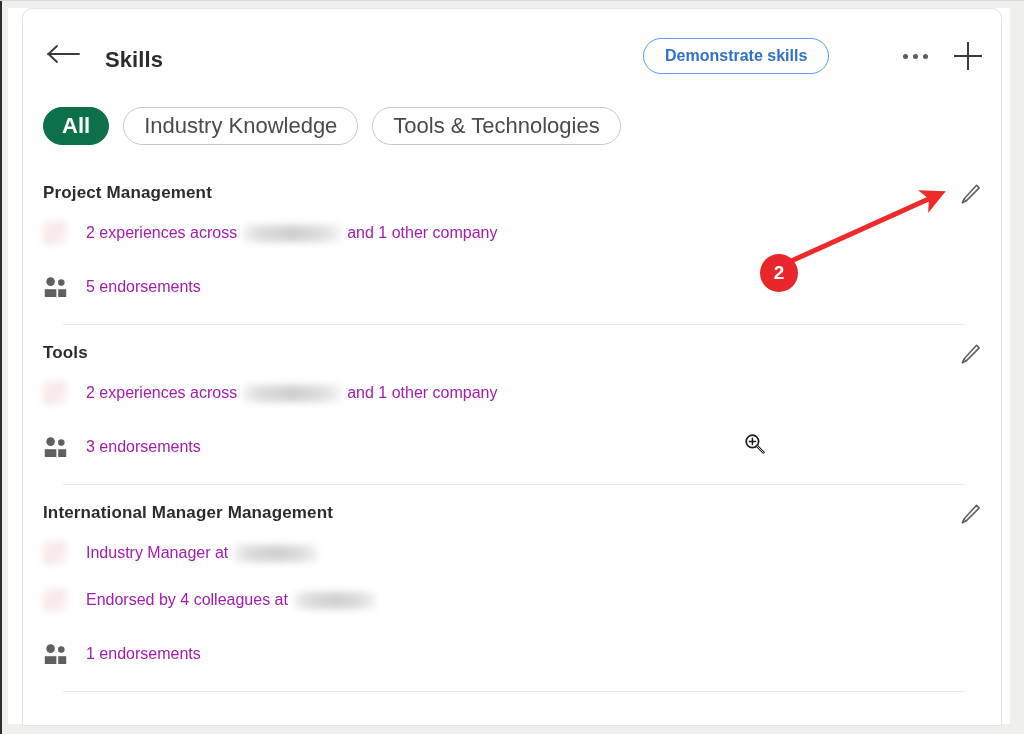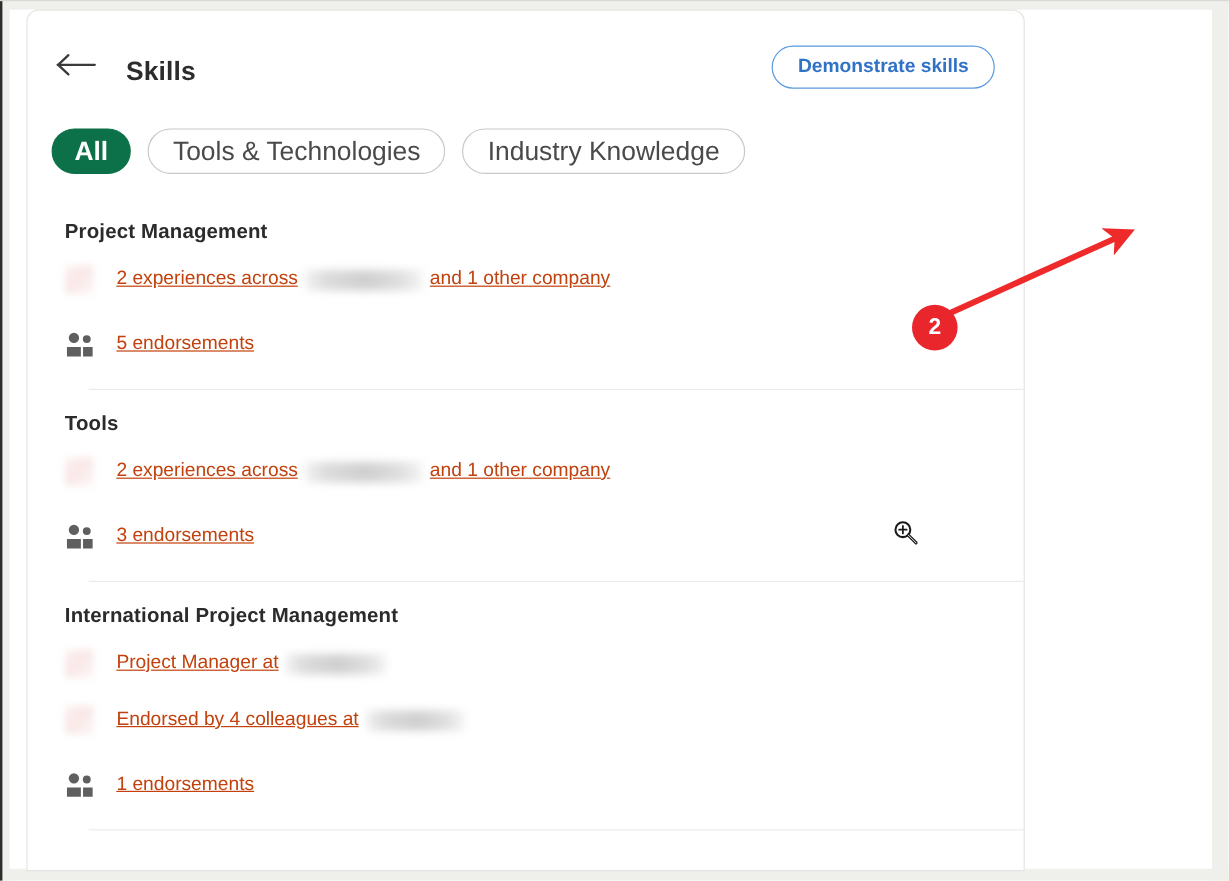--- a/index.html
+++ b/index.html
@@ -32,21 +32,21 @@
   .frame-top    { left: 0;  top: 0;  width: 1024px; height: 8px; }
   .frame-bottom { left: 0;  bottom: 0; width: 1024px; height: 10px; }
   .frame-stroke-l { position:absolute; left:0; top:0; width:2px; height:734px; background:#2d2d2d; }
   .frame-stroke-t { position:absolute; left:0; top:0; width:1024px; height:1px; background:#d8d8d4; }
 
   
   #card {
     position: absolute;
     left: 22px;
     top: 8px;
-    width: 832px;
+    width: 980px;
     height: 718px;
     background: #ffffff;
     border: 1px solid #e4e4e2;
     border-radius: 10px 10px 0 0;
     box-sizing: border-box;
     overflow: hidden;
   }
 
   
   .header {
@@ -150,21 +150,21 @@
     background: #0c7148;
     border-color: #0c7148;
     color: #ffffff;
     font-weight: 600;
     padding: 0 18px;
   }
 
   
   .skill-list {
     position: absolute;
-    left: 11px;
+    left: 0;
     top: 156px;
     width: 982px;
   }
   .skill-item {
     position: relative;
     padding: 0 20px 0 20px;
   }
   .skill-title {
     font-size: 17px;
     font-weight: 600;
@@ -182,26 +182,25 @@
   }
   .detail-row {
     display: flex;
     align-items: center;
     height: 34px;
     margin-top: 13px;
   }
   .detail-row.endorse { margin-top: 20px; }
   .detail-text {
     font-size: 16px;
-    color: #c2410c;
+    color: #a21caf;
     white-space: nowrap;
     display: flex;
     align-items: center;
     gap: 0;
-    text-decoration: underline;
   }
   
   .blur-logo {
     width: 24px;
     height: 24px;
     margin-right: 19px;
     flex: none;
     background: linear-gradient(135deg, #fdf2f2 0%, #f9e7e7 45%, #fdf6f6 100%);
     filter: blur(3px);
     border-radius: 2px;
@@ -289,24 +288,24 @@
       </div>
 
       <div class="plus-btn"></div>
     </div>
 
     <div class="filters">
       <div class="pill selected">
         <span>All</span>
       </div>
       <div class="pill">
+        <span>Industry Knowledge</span>
+      </div>
+      <div class="pill">
         <span>Tools &amp; Technologies</span>
-      </div>
-      <div class="pill">
-        <span>Industry Knowledge</span>
       </div>
     </div>
 
     <div class="skill-list">
 
       <div class="skill-item">
         <div class="skill-title">Project Management</div>
 
         <div class="skill-edit">
           <svg viewBox="0 0 30 30" width="30" height="30" aria-hidden="true">
@@ -367,33 +366,33 @@
               <path d="M15.2 21 V13.2 h8.0 V21 Z" fill="#5f5f5f"></path>
             </svg>
           </span>
           <span class="detail-text">3 endorsements</span>
         </div>
 
         <div class="skill-divider"></div>
       </div>
 
       <div class="skill-item">
-        <div class="skill-title">International Project Management</div>
+        <div class="skill-title">International Manager Management</div>
 
         <div class="skill-edit">
           <svg viewBox="0 0 30 30" width="30" height="30" aria-hidden="true">
             <path d="M21.5 6.2 L24.2 8.9 L11.0 22.1 L7.2 23.9 L9.0 20.1 Z" fill="none" stroke="#5d5d5d" stroke-width="1.5" stroke-linejoin="round"></path>
             <path d="M9.0 20.1 L11.0 22.1" stroke="#5d5d5d" stroke-width="1.3"></path>
           </svg>
         </div>
 
         <div class="detail-row">
           <span class="blur-logo"></span>
           <span class="detail-text">
-            <span>Project Manager at</span>
+            <span>Industry Manager at</span>
             <span class="blur-text" style="width:84px;margin-left:6px;"></span>
           </span>
         </div>
 
         <div class="detail-row">
           <span class="blur-logo"></span>
           <span class="detail-text">
             <span>Endorsed by 4 colleagues at</span>
             <span class="blur-text" style="width:82px;margin-left:6px;"></span>
           </span>

